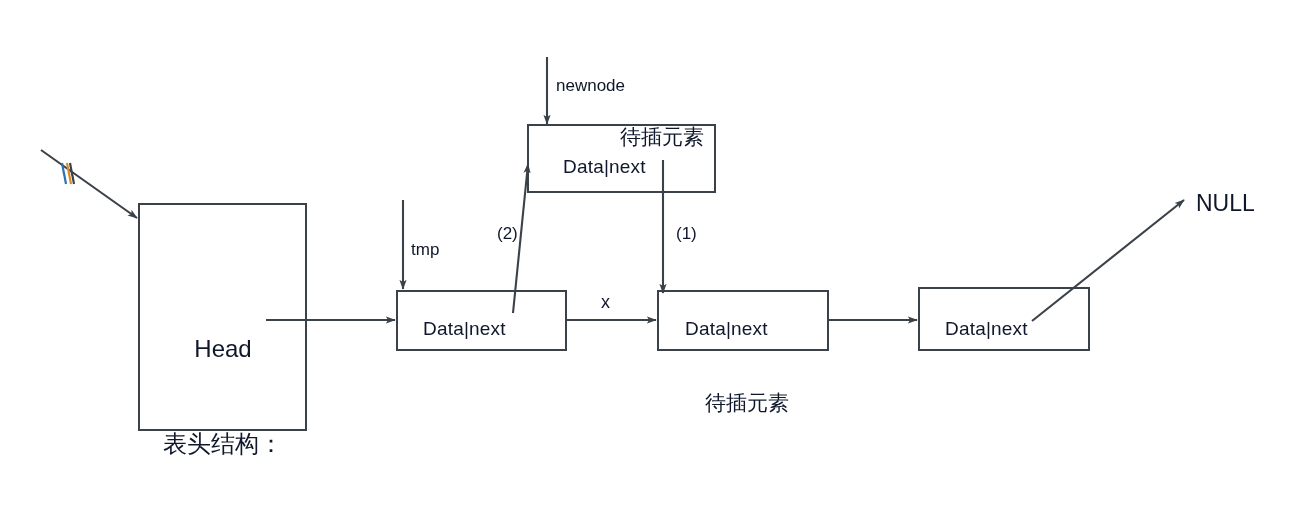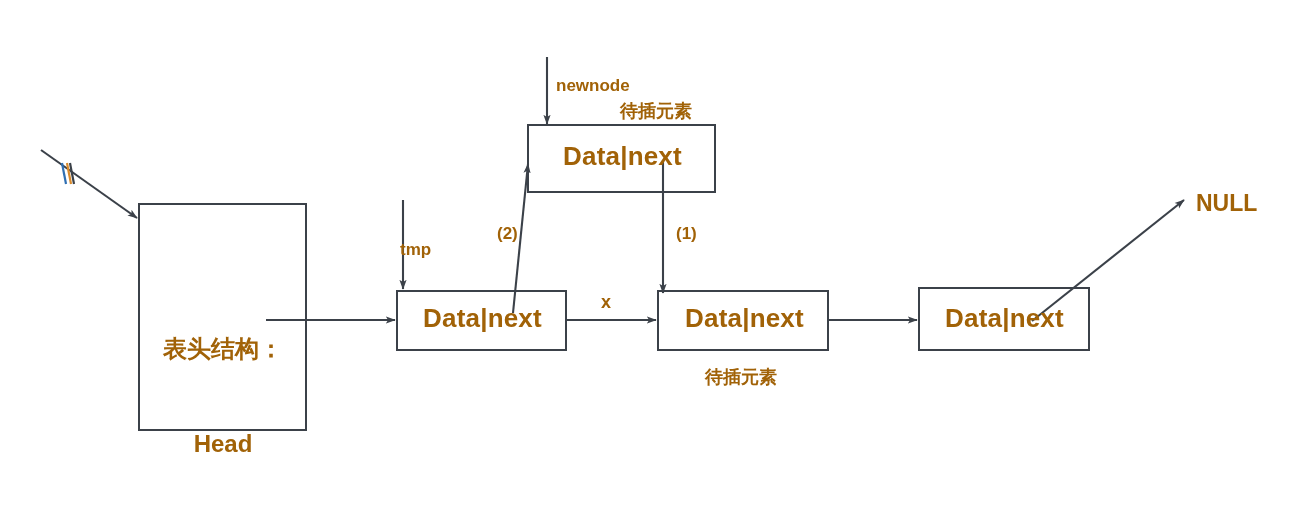--- a/index.html
+++ b/index.html
@@ -23,35 +23,36 @@
     position: absolute;
     left: 0;
     top: 0;
     width: 1303px;
     height: 508px;
     pointer-events: none;
   }
   .lbl {
     position: absolute;
     white-space: pre;
-    color: #a16207;
+    color: #0f172a;
     line-height: 1.15;
-    font-weight: bold;
   }
   .node-text {
-    font-size: 26px;
+    font-size: 19px;
     letter-spacing: 0.2px;
+    margin-top: 14px;
   }
   .head-text {
     font-size: 24px;
     text-align: center;
     line-height: 1.32;
   }
   .cap-cn {
-    font-size: 18px;
+    font-size: 21px;
+    margin-top: 24px;
   }
   .cap-en {
     font-size: 17px;
   }
   .step-lbl {
     font-size: 17px;
   }
   .null-lbl {
     font-size: 23px;
   }
@@ -109,33 +110,33 @@
     </g>
 
     <g stroke-width="2.2" fill="none">
       <path d="M62,163 L66,184" stroke="#2f6fb3"></path>
       <path d="M67,163 L71,184" stroke="#d98a2b"></path>
       <path d="M70,163 L74,184" stroke="#3b4149"></path>
     </g>
   </svg>
 
   <div class="lbl head-text" style="left:148px; top:270px; width:150px;">
+    <div>Head</div>
     <div>表头结构：</div>
-    <div>Head</div>
     
   </div>
 
   <div class="lbl node-text" style="left:423px; top:304px;">Data|next</div>
   <div class="lbl node-text" style="left:563px; top:142px;">Data|next</div>
   <div class="lbl node-text" style="left:685px; top:304px;">Data|next</div>
   <div class="lbl node-text" style="left:945px; top:304px;">Data|next</div>
 
   <div class="lbl cap-en" style="left:556px; top:76px;">newnode</div>
   <div class="lbl cap-cn" style="left:620px; top:101px;">待插元素</div>
-  <div class="lbl cap-en" style="left:400px; top:240px;">tmp</div>
+  <div class="lbl cap-en" style="left:411px; top:240px;">tmp</div>
   <div class="lbl cap-cn" style="left:705px; top:367px;">待插元素</div>
   <div class="lbl null-lbl" style="left:1196px; top:190px;">NULL</div>
 
   <div class="lbl step-lbl" style="left:497px; top:224px;">(2)</div>
   <div class="lbl step-lbl" style="left:676px; top:224px;">(1)</div>
 
   <div class="lbl x-lbl" style="left:601px; top:292px;">x</div>
 
 </div>
 

